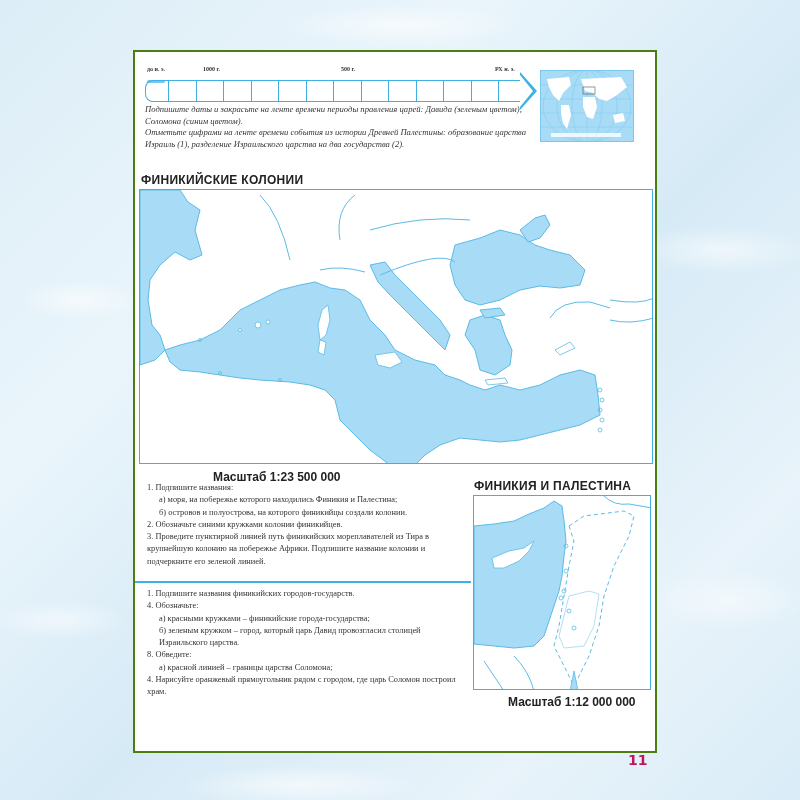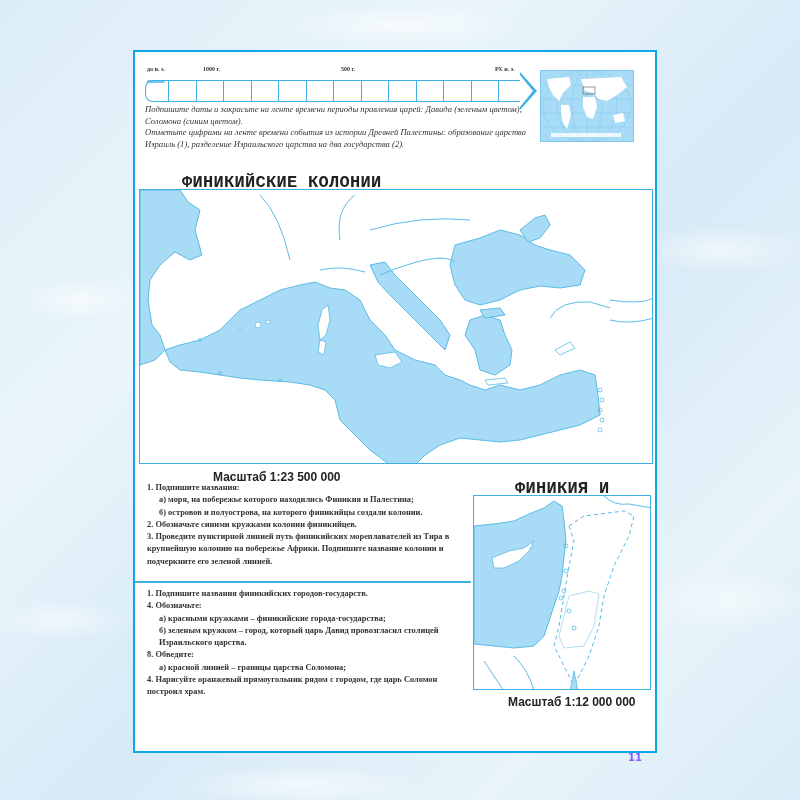--- a/index.html
+++ b/index.html
@@ -14,50 +14,50 @@
     background:
       radial-gradient(ellipse 60px 20px at 80px 300px, rgba(255,255,255,.6), transparent),
       radial-gradient(ellipse 90px 25px at 720px 250px, rgba(255,255,255,.55), transparent),
       radial-gradient(ellipse 70px 20px at 60px 620px, rgba(255,255,255,.5), transparent),
       radial-gradient(ellipse 80px 30px at 730px 600px, rgba(255,255,255,.5), transparent),
       radial-gradient(ellipse 120px 20px at 400px 25px, rgba(255,255,255,.6), transparent),
       radial-gradient(ellipse 120px 20px at 300px 785px, rgba(255,255,255,.6), transparent);
   }
   .page {
     position:absolute; left:133px; top:50px; width:524px; height:703px;
-    background:#fff; border:2px solid #0ea5e9; box-sizing:border-box;
+    background:#fff; border:2px solid #4d7c0f; box-sizing:border-box;
   }
   .abs { position:absolute; }
 
   
   .timeline { left:10px; top:14px; width:395px; height:46px; }
   .tl-label { position:absolute; top:0; font-size:6px; font-weight:bold; color:#333; font-family:"Liberation Serif", serif; }
   .tl-bar { position:absolute; left:0; top:14px; width:380px; height:22px; border:1.5px solid #3fb0e3; border-right:none; border-radius:8px 0 0 8px; box-sizing:border-box; }
   .tl-cell { position:absolute; top:0; height:100%; border-left:1.5px solid #3fb0e3; }
   .tl-arrow { position:absolute; left:375px; top:6px; width:0; height:0; border-top:19px solid transparent; border-bottom:19px solid transparent; border-left:17px solid #3fb0e3; }
   .tl-arrow-in { position:absolute; left:375px; top:9px; width:0; height:0; border-top:16px solid transparent; border-bottom:16px solid transparent; border-left:13px solid #fff; }
   .tl-start-fill { position:absolute; left:2px; top:14px; width:18px; height:3px; background:#7cc8ec; border-radius:2px; }
 
   .instructions { left:10px; top:52px; width:390px; font-style:italic; font-size:8.6px; line-height:11.5px; color:#333; }
   .instructions p { margin:0; }
 
   .worldmap { left:405px; top:18px; width:92px; height:70px; background:#a8dbf5; border:1px solid #7cc8ec; overflow:hidden; }
 
-  .section-title { font-family:Liberation Mono, monospace; font-weight:bold; font-size:17px; color:#222; letter-spacing:0.3px;margin-left:41px; }
+  .section-title { font-family:Liberation Sans, sans-serif; font-weight:bold; font-size:12px; color:#222; letter-spacing:0.3px; }
 
   .map-main { left:4px; top:137px; width:514px; height:275px; border:1.5px solid #3fb0e3; background:#fff; overflow:hidden; box-sizing:border-box; }
   .scale { font-family:"Liberation Sans", sans-serif; font-weight:bold; font-size:12px; color:#222; }
 
-  .tasks { font-size:8.4px; line-height:12.3px; color:#333; font-family:"Liberation Serif", serif;font-weight:bold; }
+  .tasks { font-size:8.4px; line-height:12.3px; color:#333; font-family:"Liberation Serif", serif; }
   .tasks p { margin:0; }
   .indent { padding-left:12px; }
 
   .divider { background:#3fb0e3; }
   .map-small { left:338px; top:443px; width:178px; height:195px; border:1.5px solid #3fb0e3; background:#fff; overflow:hidden; box-sizing:border-box; }
-  .page-number { position:absolute; left:628px; top:752px; font-family:"DejaVu Sans", sans-serif; font-weight:bold; font-size:10px; color:#8b5cf6; }
+  .page-number { position:absolute; left:628px; top:752px; font-family:"DejaVu Sans", sans-serif; font-weight:bold; font-size:14px; color:#be185d; }
 </style>
 </head>
 <body>
 
 <div class="texture"></div>
 
 <div class="page">
 
   <div class="abs timeline">
     <span class="tl-label" style="left:2px;">до н. э.</span>

